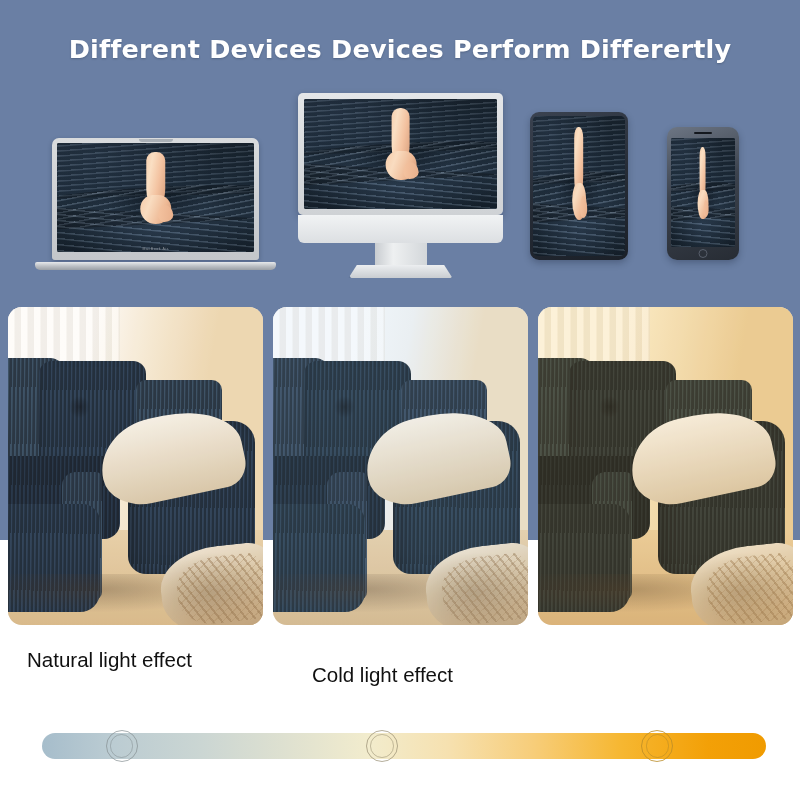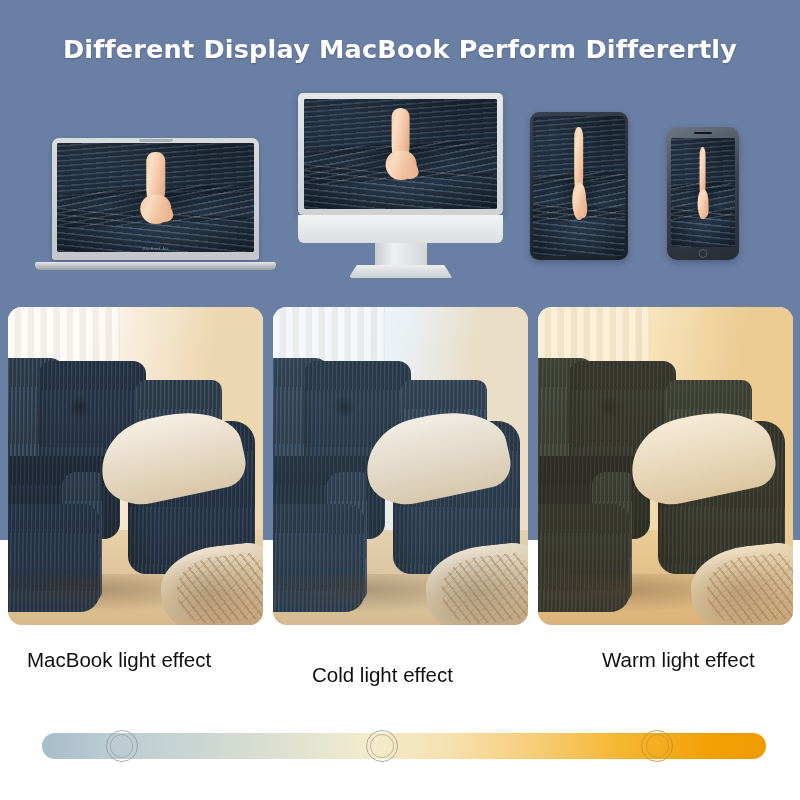--- a/index.html
+++ b/index.html
@@ -380,21 +380,21 @@
   .handle.h3 { left: 649px; border-color: rgba(186,140,40,.80); }
   .handle.h3::after { border-color: rgba(186,140,40,.62); }
 </style>
 </head>
 <body>
 
 <div id="page">
 
   <div class="blue-band"></div>
 
-  <div class="title">Different Display MacBook Perform Differertly</div>
+  <div class="title">Different Devices Devices Perform Differertly</div>
 
   <div class="devices">
 
     <div class="laptop">
       <div class="lid">
         <div class="notch"></div>
         <div class="screen">
           <div class="photo">
             <div class="bedding"></div>
             <div class="ribs-top"></div>
@@ -545,23 +545,22 @@
         <div class="rug">
           <div class="rug-pattern"></div>
         </div>
         <div class="rug-fold"></div>
       </div>
       <div class="tone"></div>
     </div>
   </div>
 
   <div class="labels">
-    <div class="label l1">MacBook light effect</div>
+    <div class="label l1">Natural light effect</div>
     <div class="label l2">Cold light effect</div>
-    <div class="label l3">Warm light effect</div>
   </div>
 
   <div class="slider-wrap">
     <div class="slider-track"></div>
     <div class="handle h1" style="left: 105.64px;"></div>
     <div class="handle h2" style="left: 366.28px;"></div>
     <div class="handle h3" style="left: 641.4px;"></div>
   </div>
 
 </div>

